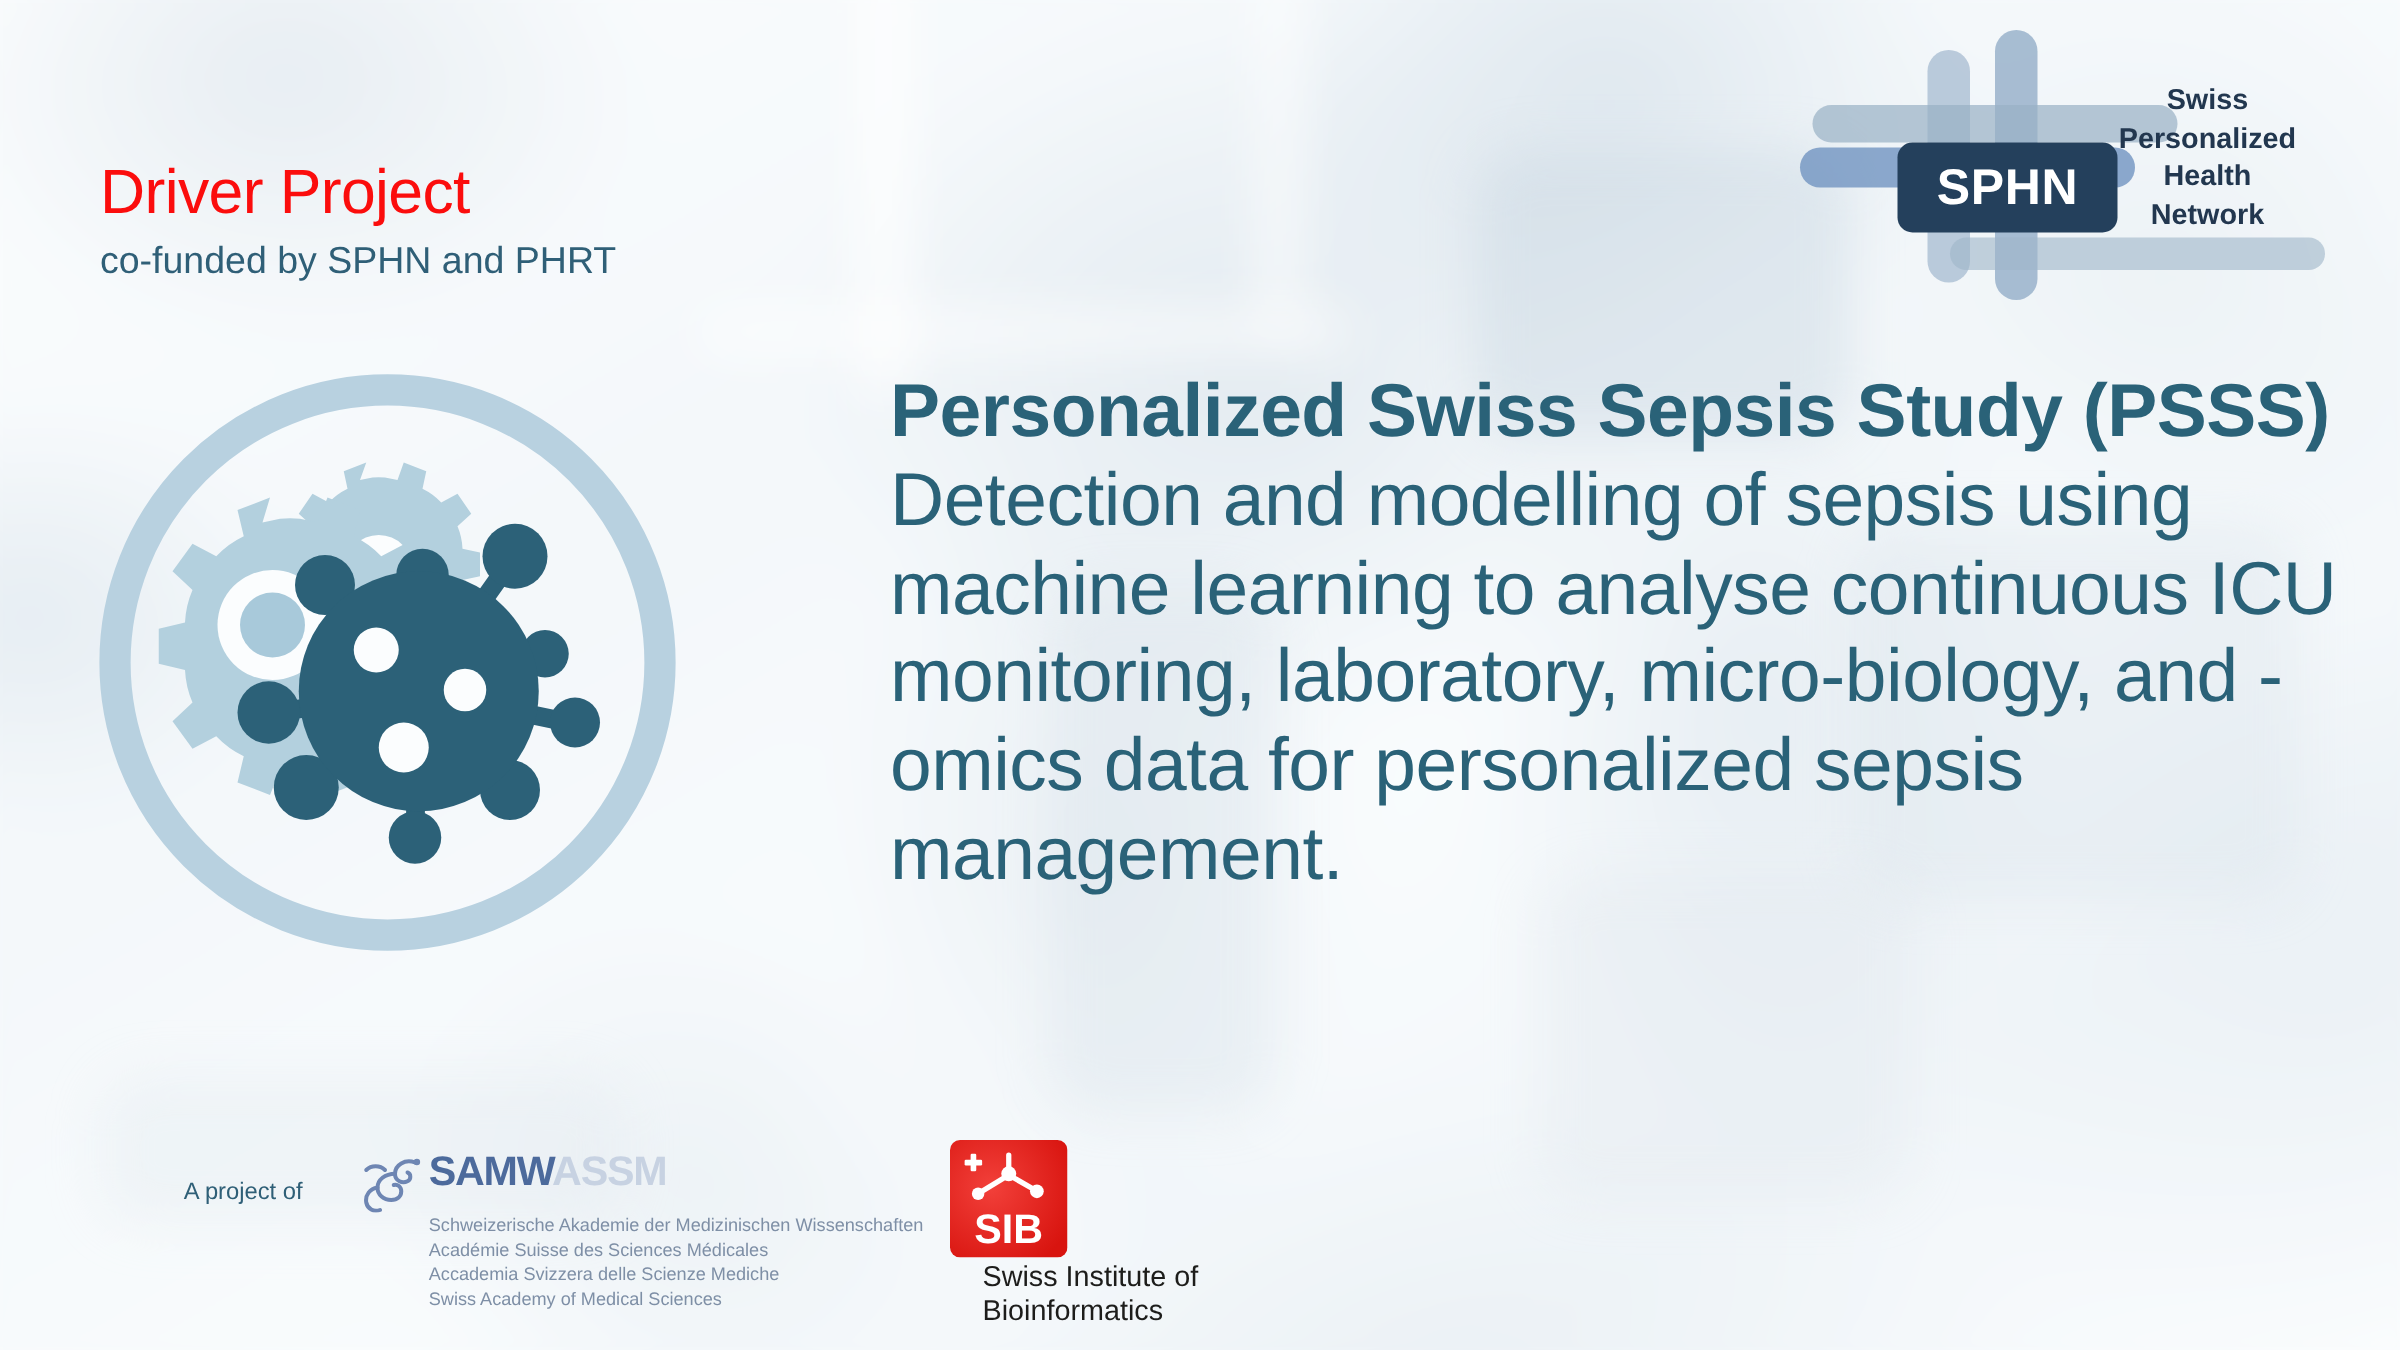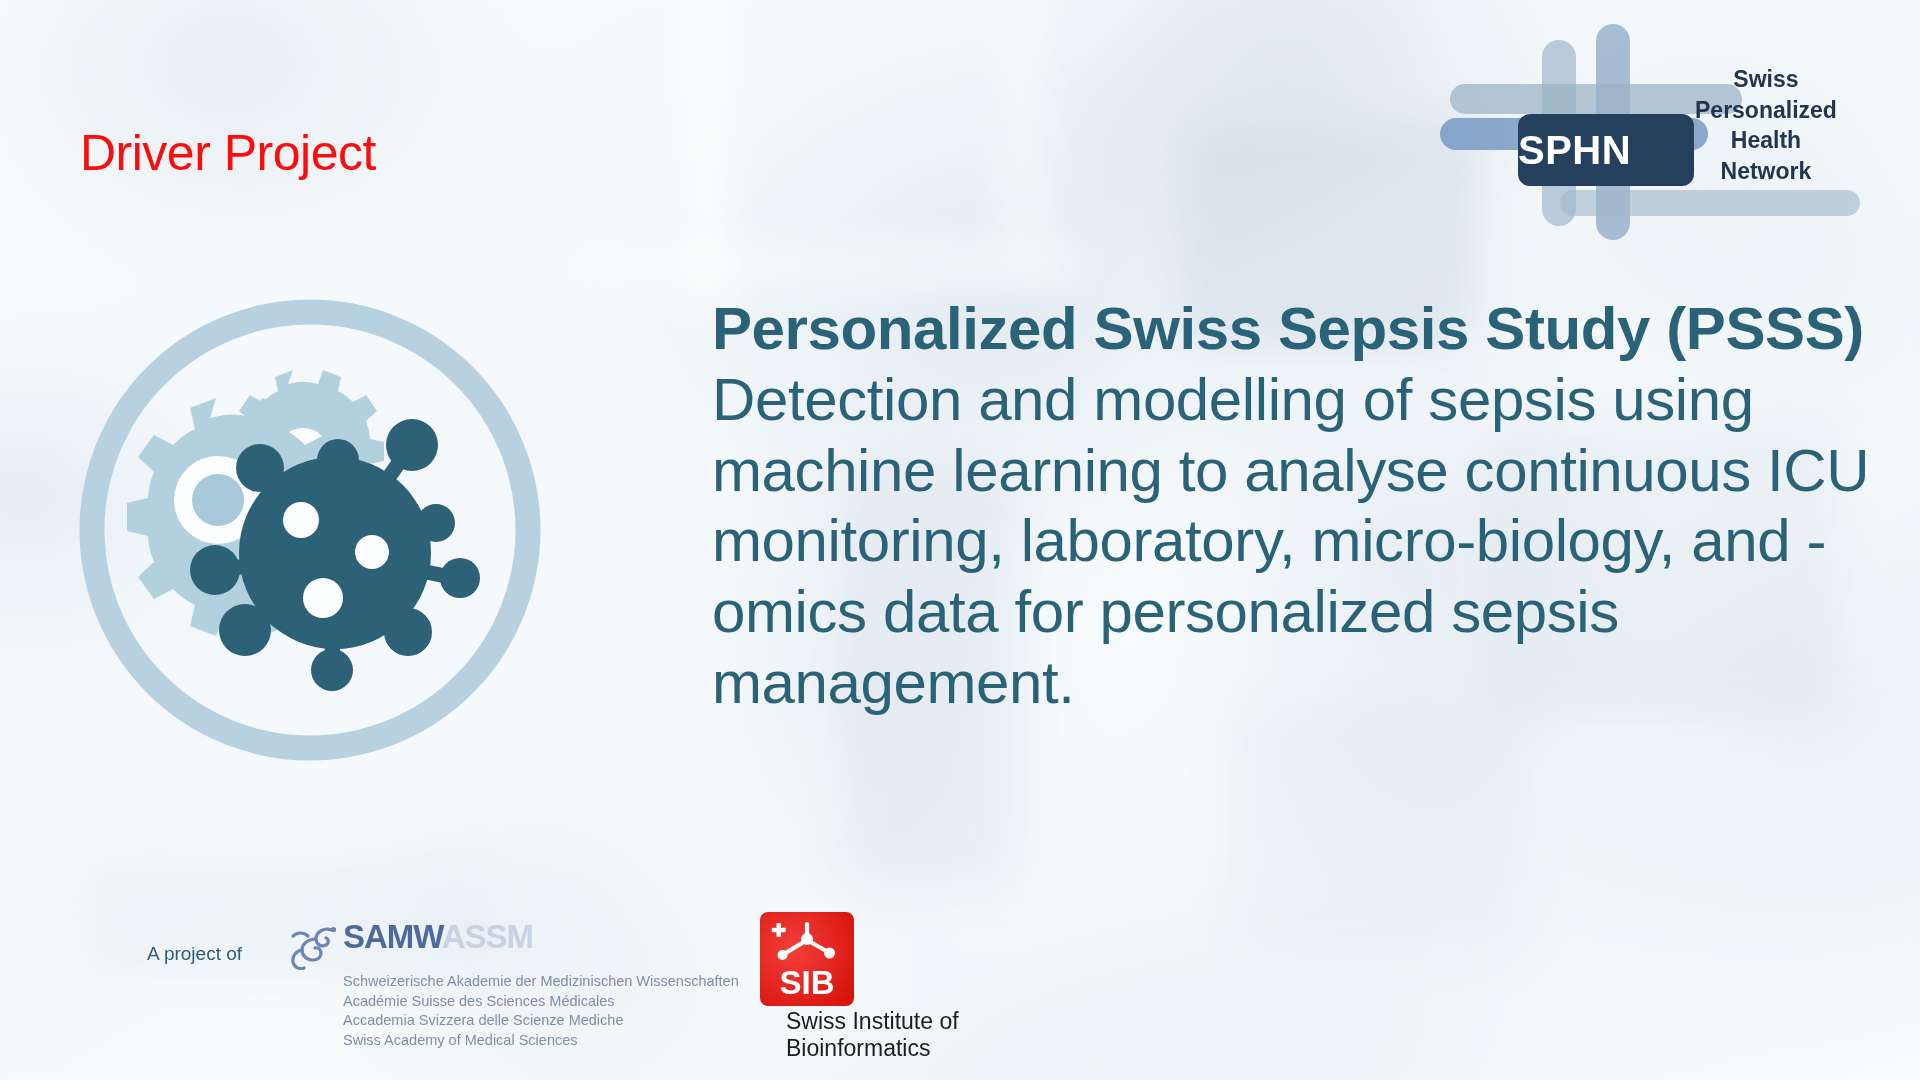--- a/index.html
+++ b/index.html
@@ -110,20 +110,21 @@
   .sphn-badge {
     position: absolute;
     left: 78px;
     top: 92px;
     width: 176px;
     height: 72px;
     border-radius: 12px;
     background: #24405c;
     display: flex;
     align-items: center;
+    justify-content: center;
   }
   .sphn-badge span {
     color: #ffffff;
     font-size: 40px;
     font-weight: 700;
     letter-spacing: 0.5px;
     line-height: 1;
   }
   .sphn-words {
     position: absolute;
@@ -246,20 +247,21 @@
     <div class="bg-streak s4"></div>
     <div class="bg-streak s5"></div>
     <div class="bg-streak s6"></div>
     <div class="bg-streak s7"></div>
     <div class="bg-streak s8"></div>
     <div class="bg-wash"></div>
   </div>
 
   <div class="headline">
     <div class="driver">Driver Project</div>
+    <div class="cofunded">co-funded by SPHN and PHRT</div>
   </div>
 
   <div class="sphn-logo">
     <div class="sphn-mark">
       <div class="bar bar-v-light"></div>
       <div class="bar bar-v-mid"></div>
       <div class="bar bar-h-light"></div>
       <div class="bar bar-h-mid"></div>
       <div class="bar bar-h-low"></div>
       <div class="sphn-badge">

